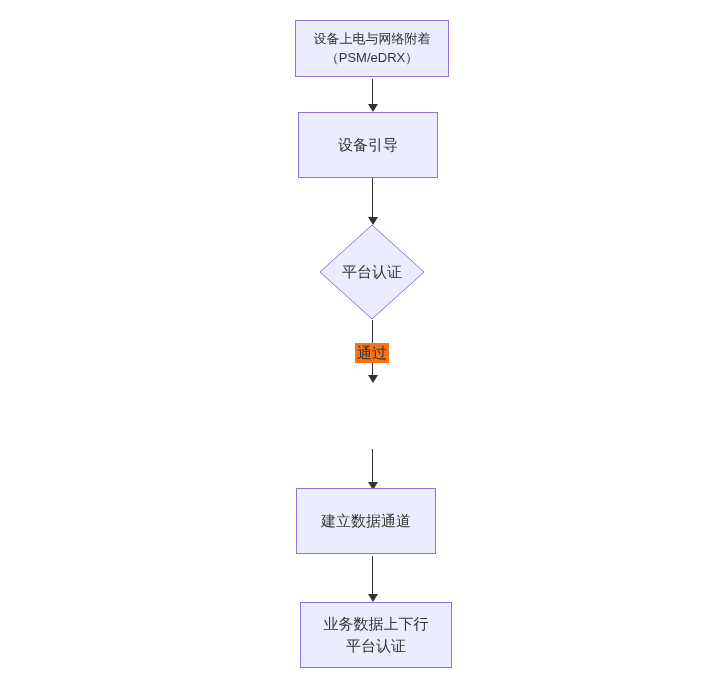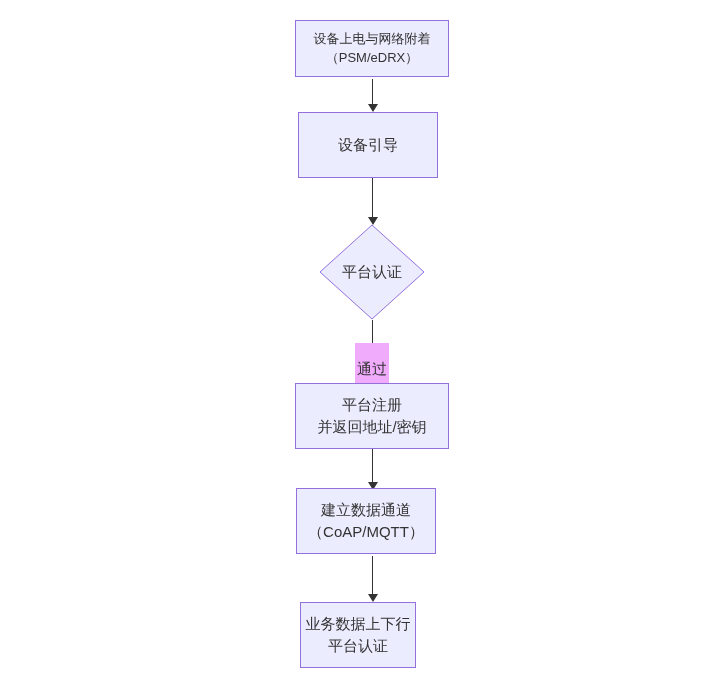--- a/index.html
+++ b/index.html
@@ -30,21 +30,21 @@
     line-height: 1.45;
     font-size: 15px;
   }
   .node .line { white-space: nowrap; }
   .node.small { font-size: 13px; }
 
   #node-power-attach   { left: 295px; top: 20px;  width: 154px; height: 57px; }
   #node-bootstrap      { left: 298px; top: 112px; width: 140px; height: 66px; }
   #node-register       { left: 295px; top: 383px; width: 154px; height: 66px; }
   #node-data-channel   { left: 296px; top: 488px; width: 140px; height: 66px; }
-  #node-business       { left: 300px; top: 602px; width: 116px; height: 66px; }
+  #node-business       { left: 300px; top: 602px; width: 152px; height: 66px; }
 
   
   .diamond-wrap {
     position: absolute;
     left: 319px; top: 224px;
     width: 106px; height: 96px;
   }
   .diamond-wrap svg { display: block; }
   .diamond-label {
     position: absolute;
@@ -81,25 +81,25 @@
   #edge-2 { top: 178px; height: 47px; }
   #edge-3 { top: 320px; height: 63px; }
   #edge-4 { top: 449px; height: 41px; }
   #edge-5 { top: 556px; height: 46px; }
 
   .edge-label {
     position: absolute;
     left: 372px;
     top: 343px;
     transform: translateX(-50%);
-    background: #f0abfc;
+    background: #f97316;
     color: #333333;
     font-size: 15px;
     line-height: 1.3;
-    padding: 16px 2px;
+    padding: 0 2px;
     white-space: nowrap;
   }
 </style>
 </head>
 <body>
 
 <div class="canvas">
 
   <div class="node small" id="node-power-attach">
     <div class="line">设备上电与网络附着</div>
@@ -127,33 +127,28 @@
     </svg>
     <div class="diamond-label">平台认证</div>
   </div>
 
   <div class="edge" id="edge-3">
     <div class="edge-line"></div>
     <div class="edge-head"></div>
   </div>
   <div class="edge-label">通过</div>
 
-  <div class="node" id="node-register">
-    <div class="line">平台注册</div>
-    <div class="line">并返回地址/密钥</div>
-  </div>
 
   <div class="edge" id="edge-4">
     <div class="edge-line"></div>
     <div class="edge-head"></div>
   </div>
 
   <div class="node" id="node-data-channel">
     <div class="line">建立数据通道</div>
-    <div class="line">（CoAP/MQTT）</div>
   </div>
 
   <div class="edge" id="edge-5">
     <div class="edge-line"></div>
     <div class="edge-head"></div>
   </div>
 
   <div class="node" id="node-business">
     <div class="line">业务数据上下行</div>
     <div class="line">平台认证</div>

